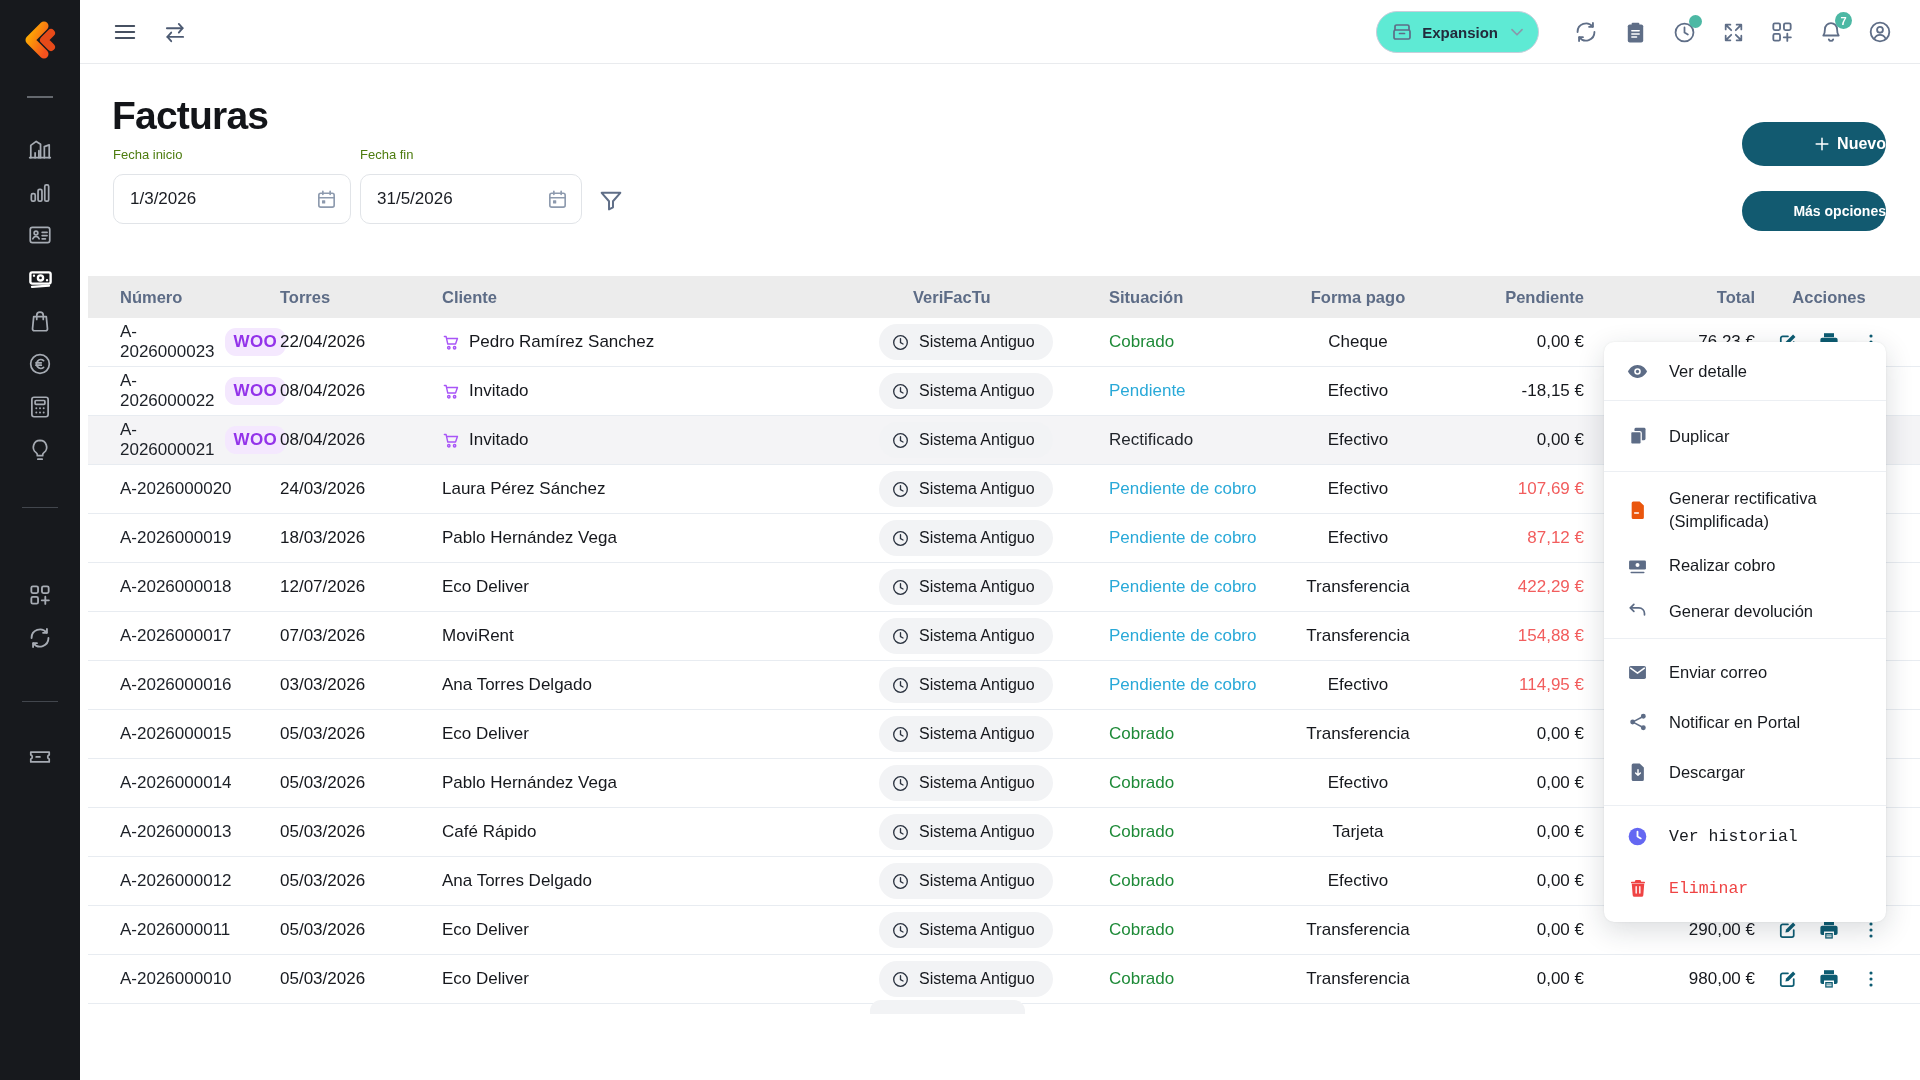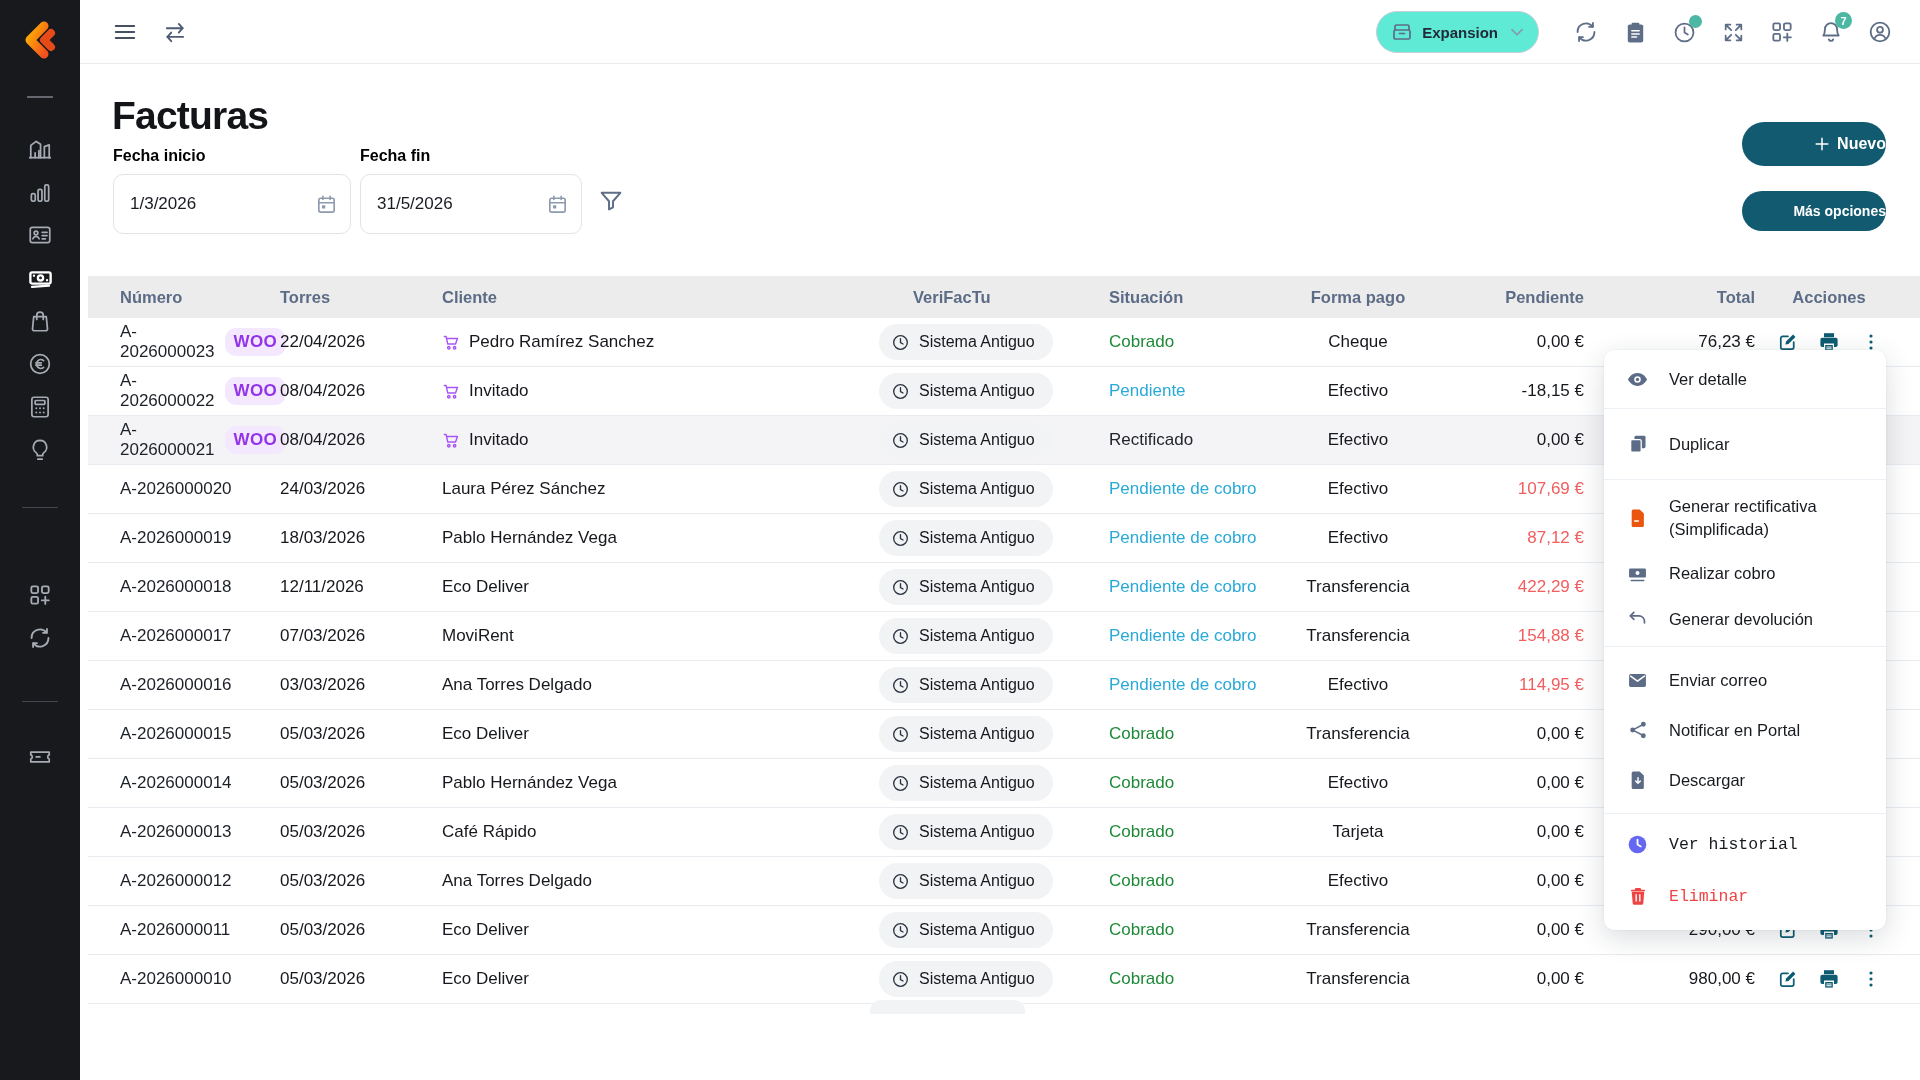--- a/index.html
+++ b/index.html
@@ -31,24 +31,24 @@
 .company-pill{display:flex;align-items:center;gap:8px;height:42px;padding:0 10px 0 13px;border:1px solid #c6cfdb;border-radius:22px;background:#5eead4;cursor:pointer;margin-right:12px;}
 .company-pill .cp-icon{color:#5d6c86;}
 .company-pill .cp-label{font-size:15px;font-weight:700;color:#222b3c;}
 .company-pill .cp-chev{color:#8b97aa;}
 .top-icon{position:relative;width:28px;height:28px;border:none;background:none;color:#5f6e87;cursor:pointer;display:flex;align-items:center;justify-content:center;}
 .badge-dot{position:absolute;top:-3px;right:-4px;width:13px;height:13px;border-radius:50%;background:var(--badge);}
 .badge-num{position:absolute;top:-6px;right:-7px;min-width:17px;height:17px;padding:0 3px;border-radius:9px;background:var(--badge);color:#fff;font-size:11px;font-weight:700;display:flex;align-items:center;justify-content:center;}
 
 .content{position:absolute;left:80px;top:64px;right:0;bottom:0;background:#fff;}
 .page-title{position:absolute;left:32px;top:30px;font-size:39px;font-weight:700;letter-spacing:-0.8px;color:#131519;}
-.filter-label{position:absolute;top:83px;font-size:16px;font-weight:700;color:#000000;}
+.filter-label{position:absolute;top:83px;font-size:13px;font-weight:400;color:#4d7c0f;}
 .fl-start{left:33px;}
 .fl-end{left:280px;}
-.date-input{position:absolute;top:110px;height:60px;border:1px solid #e1e4e8;border-radius:10px;background:#fff;display:flex;align-items:center;justify-content:space-between;padding:0 12px 0 16px;font-size:17px;color:#191c22;cursor:text;}
+.date-input{position:absolute;top:110px;height:50px;border:1px solid #e1e4e8;border-radius:10px;background:#fff;display:flex;align-items:center;justify-content:space-between;padding:0 12px 0 16px;font-size:17px;color:#191c22;cursor:text;}
 .di-start{left:33px;width:238px;}
 .di-end{left:280px;width:222px;}
 .cal-icon{color:#8d9aae;cursor:pointer;}
 .funnel-btn{position:absolute;left:517px;top:122px;width:30px;height:30px;border:none;background:none;color:#5f6e87;cursor:pointer;}
 .btn{position:absolute;right:34px;border:none;border-radius:22px;background:var(--accent);color:#fff;font-family:inherit;font-weight:700;display:flex;align-items:center;justify-content:flex-end;gap:5px;cursor:pointer;margin-top:25px;}
 .btn-new{top:33px;width:144px;height:44px;font-size:16px;}
 .btn-more{top:102px;width:144px;height:40px;font-size:14px;}
 
 .table{position:absolute;left:0;right:0;top:212px;margin-left:8px;}
 .thead,.trow{display:grid;grid-template-columns:180px 160px 435px 210px 225px 120px 172px 173px 1fr;align-items:center;}
@@ -71,21 +71,21 @@
 .vf-pill{display:inline-flex;align-items:center;gap:9px;background:#f2f3f5;border-radius:18px;height:36px;padding:0 18px 0 12px;margin-left:16px;font-size:16px;color:#16181d;}
 .vf-pill svg{width:19px;height:19px;color:#2b3340;}
 .sit-green{color:var(--green);}
 .sit-cyan{color:var(--cyan);}
 .sit-dark{color:#22262c;}
 .pend-red{color:var(--red);}
 .td.c8{display:flex;align-items:center;justify-content:center;gap:16px;}
 .act-btn{border:none;background:none;color:var(--action);cursor:pointer;width:26px;height:26px;display:flex;align-items:center;justify-content:center;}
 .partial-pill{position:absolute;left:790px;top:936px;width:155px;height:14px;border-radius:11px 11px 0 0;background:#f2f3f5;}
 
-.context-menu{position:absolute;left:1524px;top:286px;width:282px;background:#fff;border-radius:10px;box-shadow:0 8px 28px rgba(25,35,50,.16),0 0 2px rgba(0,0,0,.08);z-index:20;overflow:hidden;}
+.context-menu{position:absolute;left:1524px;top:278px;width:282px;background:#fff;border-radius:10px;box-shadow:0 8px 28px rgba(25,35,50,.16),0 0 2px rgba(0,0,0,.08);z-index:20;overflow:hidden;}
 .menu-sep{height:1px;background:#eceff3;}
 .menu-group{padding:8px 0;}
 .menu-group.g0{padding:5px 0;}
 .menu-group.g1{padding:11px 0;}
 .menu-group.g2{padding:6px 0 4px;}
 .menu-group.g3{padding:8px 0;}
 .menu-group.g4{padding:4px 0 8px;}
 .menu-item{display:flex;align-items:center;gap:20px;padding:0 14px 0 22px;min-height:48px;font-size:16.5px;color:#171a1f;cursor:pointer;}
 .g2 .menu-item{min-height:46px;}
 .g3 .menu-item{min-height:50px;}
@@ -561,21 +561,21 @@
           <div class="td c4"><span class="sit-cyan">Pendiente de cobro</span></div>
           <div class="td c5">Efectivo</div>
           <div class="td c6"><span class="pend-red">87,12 €</span></div>
           <div class="td c7"></div>
           <div class="td c8"></div>
         </div>
         <div class="trow">
           <div class="td c0">
             <span>A-2026000018</span>
           </div>
-          <div class="td c1">12/11/2026</div>
+          <div class="td c1">12/07/2026</div>
           <div class="td c2">
             <span>Eco Deliver</span>
           </div>
           <div class="td c3"><span class="vf-pill">
               <span>
                 <svg viewBox="0 0 24 24" width="25" height="25" fill="none" stroke="currentColor" stroke-width="1.7" stroke-linecap="round">
                   <circle cx="12" cy="12" r="8.6"></circle>
                   <path d="M12 7.2V12l3.2 1.9"></path>
                 </svg>
               </span>

